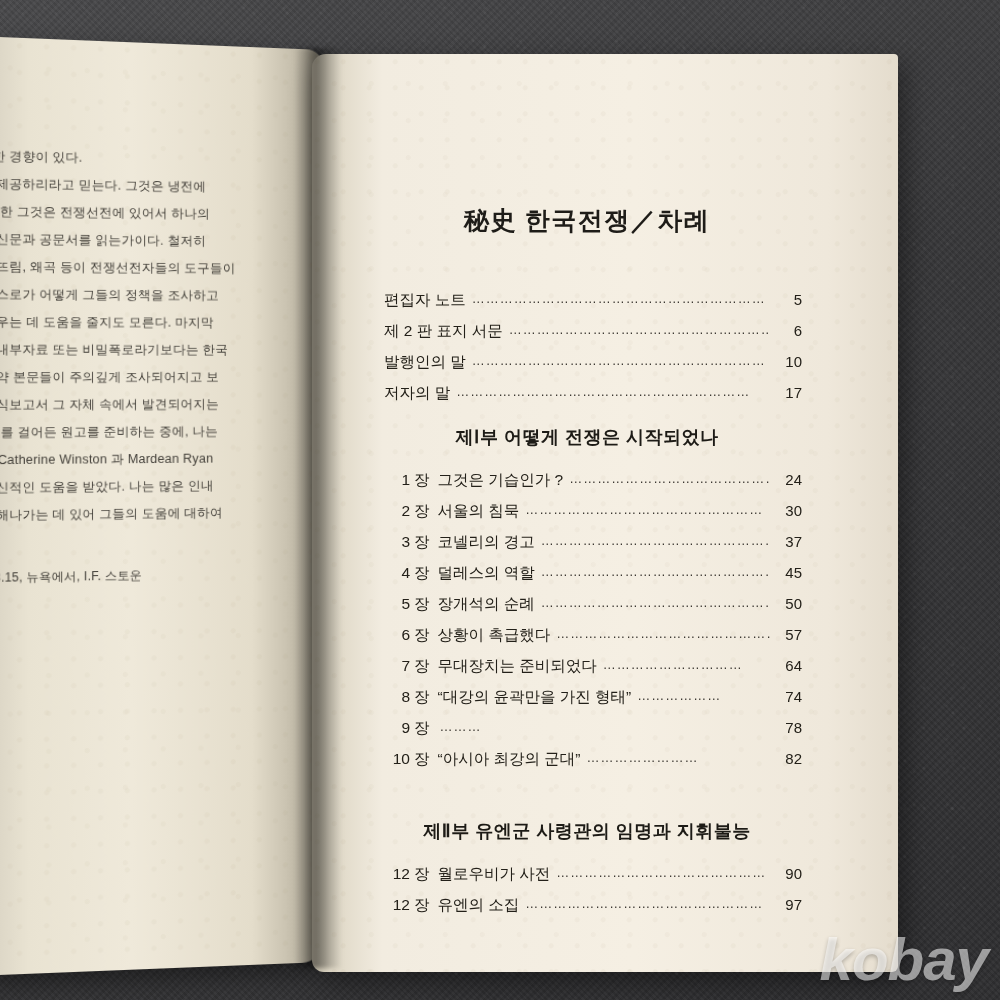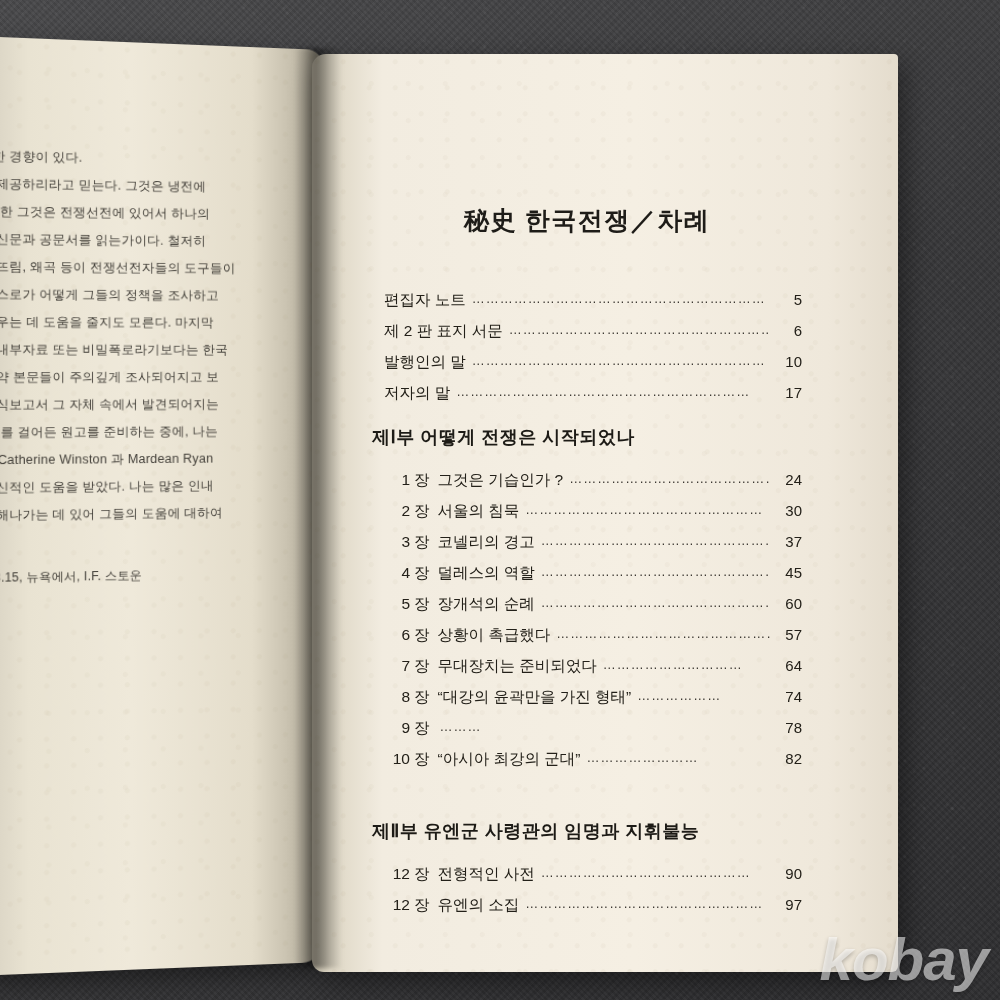--- a/index.html
+++ b/index.html
@@ -200,20 +200,21 @@
 
   .front-matter { margin-left: 12px; margin-bottom: 16px; }
   .front-matter .entry .lbl { min-width: 0; }
 
   .part-head {
     font-size: 18px;
     font-weight: bold;
     letter-spacing: .5px;
     margin: 14px 0 16px 0;
     color: #1d1b16;
+    text-align: center;
   }
   .chapters { margin-left: 14px; }
   .part-gap { height: 24px; }
 
   
   .watermark {
     position: absolute;
     right: 12px;
     bottom: 6px;
     font-family: Liberation Sans, sans-serif;
@@ -300,21 +301,21 @@
               <span class="jang">장</span>
               <span class="lbl">덜레스의 역할</span>
               <span class="dots">……………………………………………</span>
               <span class="pg">45</span>
             </div>
             <div class="entry">
               <span class="num">5</span>
               <span class="jang">장</span>
               <span class="lbl">장개석의 순례</span>
               <span class="dots">……………………………………………</span>
-              <span class="pg">60</span>
+              <span class="pg">50</span>
             </div>
             <div class="entry">
               <span class="num">6</span>
               <span class="jang">장</span>
               <span class="lbl">상황이 촉급했다</span>
               <span class="dots">……………………………………………</span>
               <span class="pg">57</span>
             </div>
             <div class="entry">
               <span class="num">7</span>
@@ -347,21 +348,21 @@
         </div>
 
         <div class="part-gap"></div>
 
         <div class="group">
           <div class="part-head">제Ⅱ부  유엔군 사령관의 임명과 지휘불능</div>
           <div class="chapters">
             <div class="entry">
               <span class="num">12</span>
               <span class="jang">장</span>
-              <span class="lbl">전형적인 사전</span>
+              <span class="lbl">월로우비가 사전</span>
               <span class="dots">………………………………………</span>
               <span class="pg">90</span>
             </div>
             <div class="entry">
               <span class="num">12</span>
               <span class="jang">장</span>
               <span class="lbl">유엔의 소집</span>
               <span class="dots">……………………………………………</span>
               <span class="pg">97</span>
             </div>

